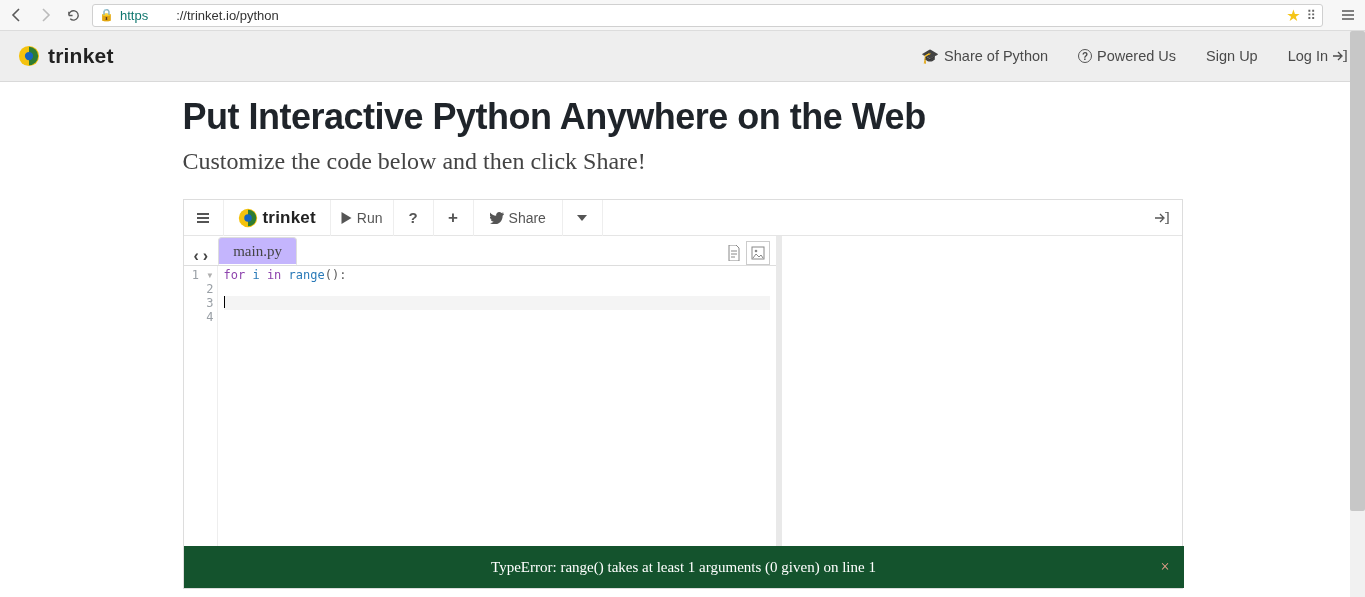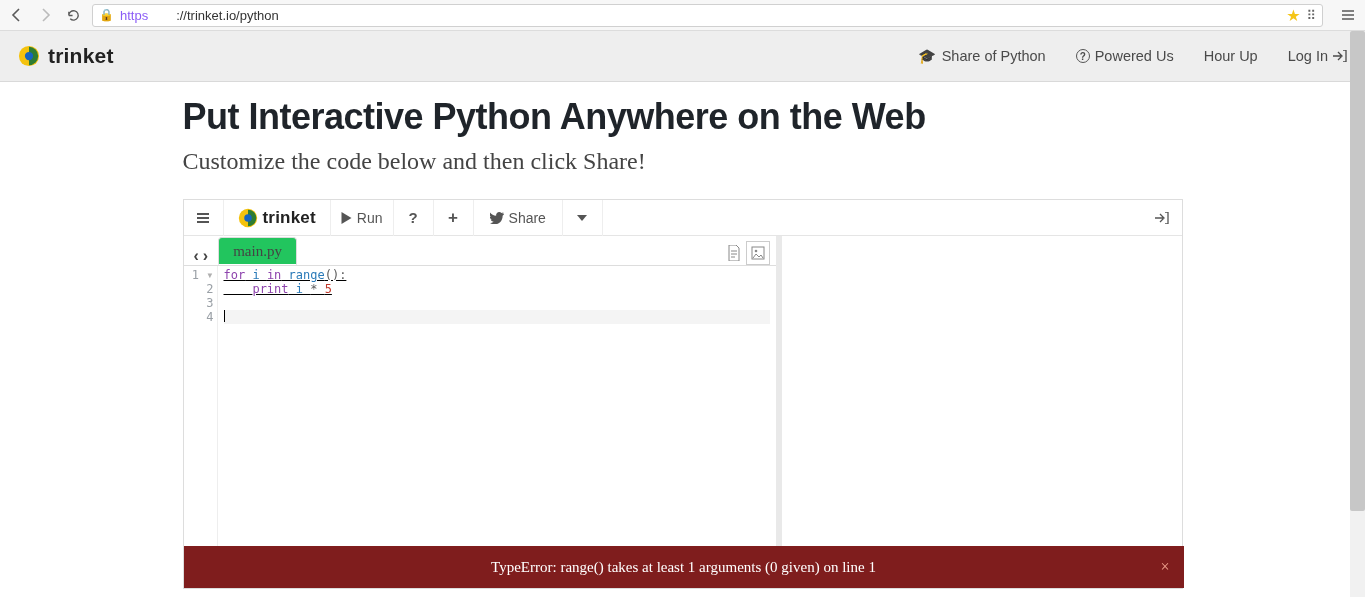--- a/index.html
+++ b/index.html
@@ -5,21 +5,21 @@
 * { margin: 0; padding: 0; box-sizing: border-box; }
 body { font-family: Arial, Helvetica, sans-serif; background: #fff; width: 1365px; height: 597px; overflow: hidden; position: relative; }
 
 
 .chrome-bar { height: 31px; background: #f7f7f7; border-bottom: 1px solid #dcdcdc; display: flex; align-items: center; padding: 0 8px; gap: 10px; }
 .chrome-nav-btn { width: 18px; height: 18px; display: flex; align-items: center; justify-content: center; color: #5a5a5a; cursor: pointer; }
 .chrome-nav-btn.disabled { color: #bbb; cursor: default; }
 .url-box { flex: 1; height: 23px; border: 1px solid #d0d0d0; border-radius: 3px; background: #fff; display: flex; align-items: center; padding: 0 6px; font-size: 13px; color: #333; gap: 6px; }
 .lock-ico { color: #3a9a3a; font-size: 12px; }
 .url-text { flex: 1; display: flex; }
-.url-proto { color: #8b5cf6; }
+.url-proto { color: #0f766e; }
 .url-rest { color: #333; margin-left: 28px; }
 .chrome-right { display: flex; align-items: center; gap: 10px; margin-left: 6px; color: #555; }
 .star-ico { color: #f5c518; font-size: 16px; }
 
 
 .topnav { height: 51px; background: #eeeeee; border-bottom: 1px solid #d9d9d9; display: flex; align-items: center; padding: 0 18px; }
 .brand { display: flex; align-items: center; gap: 8px; }
 .brand-logo { width: 22px; height: 22px; }
 .brand-name { font-size: 21px; font-weight: 700; letter-spacing: .2px; color: #222; }
 .top-right { margin-left: auto; display: flex; align-items: center; gap: 30px; color: #4a4a4a; font-size: 14.5px; }
@@ -39,45 +39,45 @@
 .te-brand .brand-logo { width: 20px; height: 20px; }
 .te-brand .brand-name { font-size: 17px; font-weight: 700; color: #222; }
 .te-toolbar .spacer { flex: 1; }
 .te-right-btn { margin-left: auto; }
 
 
 .te-body { flex: 1; display: flex; }
 .editor-col { flex: 1; display: flex; flex-direction: column; border-right: 6px solid #e9e9e9; position: relative; }
 .editor-tabs { height: 30px; display: flex; align-items: flex-end; padding: 0 6px; border-bottom: 1px solid #ddd; }
 .tabs-left-arrows { display: flex; align-items: center; gap: 4px; padding: 0 4px; color: #444; font-weight: 700; }
-.file-tab { height: 28px; padding: 0 14px; border: 1px solid #ddd; border-bottom: 1px solid #fff; border-radius: 4px 4px 0 0; background: #22c55e; display: flex; align-items: center; font: 15px Georgia, serif; color: #444; margin-left: 6px; }
+.file-tab { height: 28px; padding: 0 14px; border: 1px solid #ddd; border-bottom: 1px solid #fff; border-radius: 4px 4px 0 0; background: #c4b5fd; display: flex; align-items: center; font: 15px Georgia, serif; color: #444; margin-left: 6px; }
 .tabs-spacer { flex: 1; }
 .tab-ico { width: 24px; height: 24px; display: flex; align-items: center; justify-content: center; color: #666; border: 1px solid transparent; cursor: pointer; }
 .tab-ico.boxed { border: 1px solid #ccc; }
 
 .code-area { flex: 1; display: flex; font-family: Menlo, Consolas, monospace; font-size: 12px; }
 .gutter { width: 34px; background: #fff; border-right: 1px solid #eee; text-align: right; padding: 2px 3px 0 0; color: #9aa0a6; line-height: 14px; }
 .fold { color: #b0b0b0; }
-.code { flex: 1; padding: 2px 6px 0 6px; line-height: 14px; position: relative; text-decoration: underline; }
+.code { flex: 1; padding: 2px 6px 0 6px; line-height: 14px; position: relative; }
 .code-line { white-space: pre; height: 14px; }
 .tok-kw { color: #8e44ad; }
 .tok-id { color: #2a7ab8; }
 .tok-builtin { color: #2a7ab8; }
 .tok-op { color: #5c5c5c; }
 .tok-num { color: #c0392b; }
 .active-line { background: #f4f4f4; }
 .cursor-bar { display: inline-block; width: 1px; height: 12px; background: #000; vertical-align: top; }
 
 
 .output-col { width: 400px; display: flex; flex-direction: column; }
 .output-area { flex: 1; background: #fff; border-bottom: 4px solid #e6e6e6; }
 .powered-bar { height: 26px; display: flex; align-items: center; justify-content: center; gap: 6px; color: #1a73e8; font-family: Georgia, serif; font-size: 13px; text-decoration: underline; border-top: 1px solid #eee; overflow: hidden; }
 
 
-.error-bar { position: absolute; bottom: 0; width: 1000px; height: 42px; background: #7f1d1d; color: #fff; display: flex; align-items: center; justify-content: center; font-family: Georgia, 'Times New Roman', serif; font-size: 15px; }
+.error-bar { position: absolute; bottom: 0; width: 1000px; height: 42px; background: #14532d; color: #fff; display: flex; align-items: center; justify-content: center; font-family: Georgia, 'Times New Roman', serif; font-size: 15px; }
 .error-close { position: absolute; right: 14px; top: 12px; color: #f2a38f; font-size: 16px; cursor: pointer; }
 
 
 .page-scroll { position: absolute; right: 0; top: 31px; bottom: 0; width: 15px; background: #f1f1f1; }
 .page-thumb { position: absolute; top: 0; width: 15px; height: 480px; background: #c7c7c7; border-radius: 2px; }
 
 svg { display: block; }
 </style>
 </head>
 <body>
@@ -128,21 +128,21 @@
   <div class="top-right">
     <a>
       <span>🎓</span>
       <span>Share of Python</span>
     </a>
     <a>
       <span style="display:inline-flex;width:14px;height:14px;border:1.4px solid #555;border-radius:50%;align-items:center;justify-content:center;font-size:10px;font-weight:700;">?</span>
       <span>Powered Us</span>
     </a>
     <a>
-        <span>Hour Up</span>
+        <span>Sign Up</span>
       </a>
     <a>
       <span>Log In</span>
       <span>
         <svg width="14" height="12" viewBox="0 0 14 12">
             <path d="M0 6h8M5 2l4 4-4 4M10 0h3v12h-3" stroke="#4a4a4a" stroke-width="1.3" fill="none"></path>
           </svg>
       </span>
     </a>
   </div>
@@ -228,21 +228,20 @@
           </div>
           <div class="code-area">
             <div class="gutter">
               <div><span>1</span><span class="fold"> ▾</span></div>
               <div>2</div>
               <div>3</div>
               <div>4</div>
             </div>
             <div class="code">
               <div class="code-line"><span class="tok-kw">for</span><span class="tok-id"> i </span><span class="tok-kw">in</span><span class="tok-builtin"> range</span><span class="tok-op">():</span></div>
-              <div class="code-line"><span>    </span><span class="tok-kw">print</span><span class="tok-id"> i </span><span class="tok-op">* </span><span class="tok-num">5</span></div>
               <div class="code-line"></div>
               <div class="code-line active-line"><span class="cursor-bar"></span></div>
             </div>
           </div>
         </div>
 
         <div class="output-col">
           <div class="output-area"></div>
           <div class="powered-bar">
             <span>Powered by</span>

